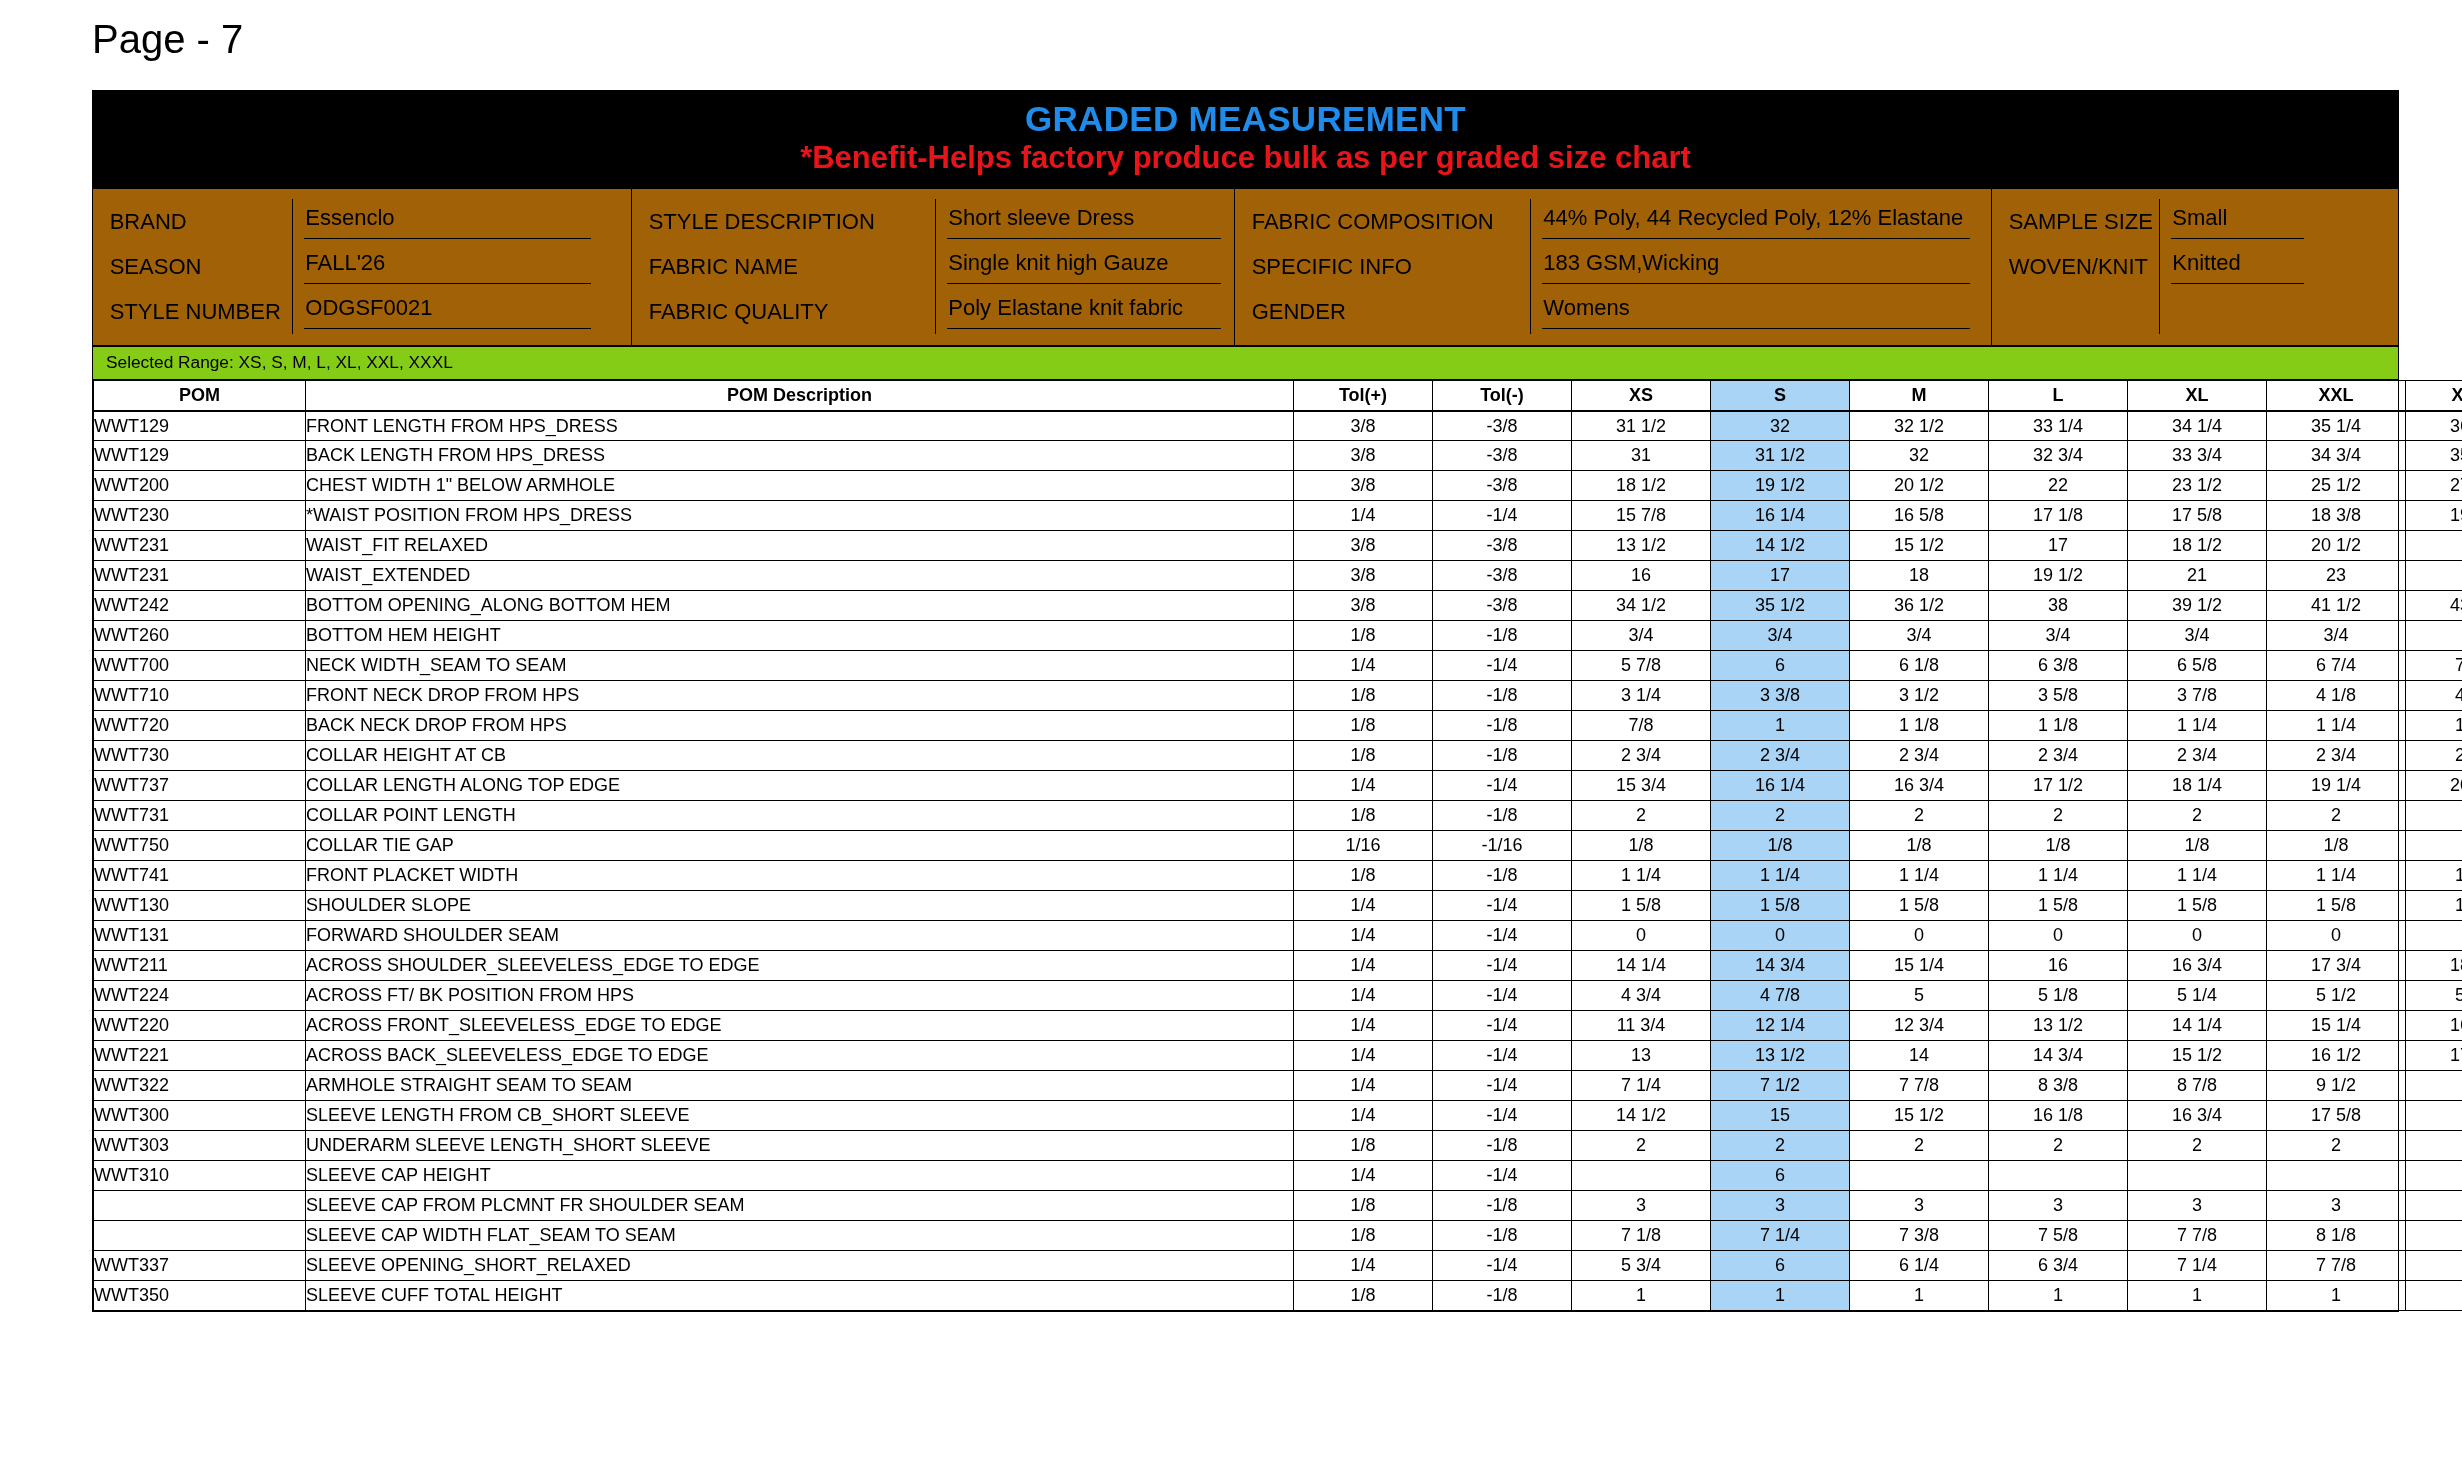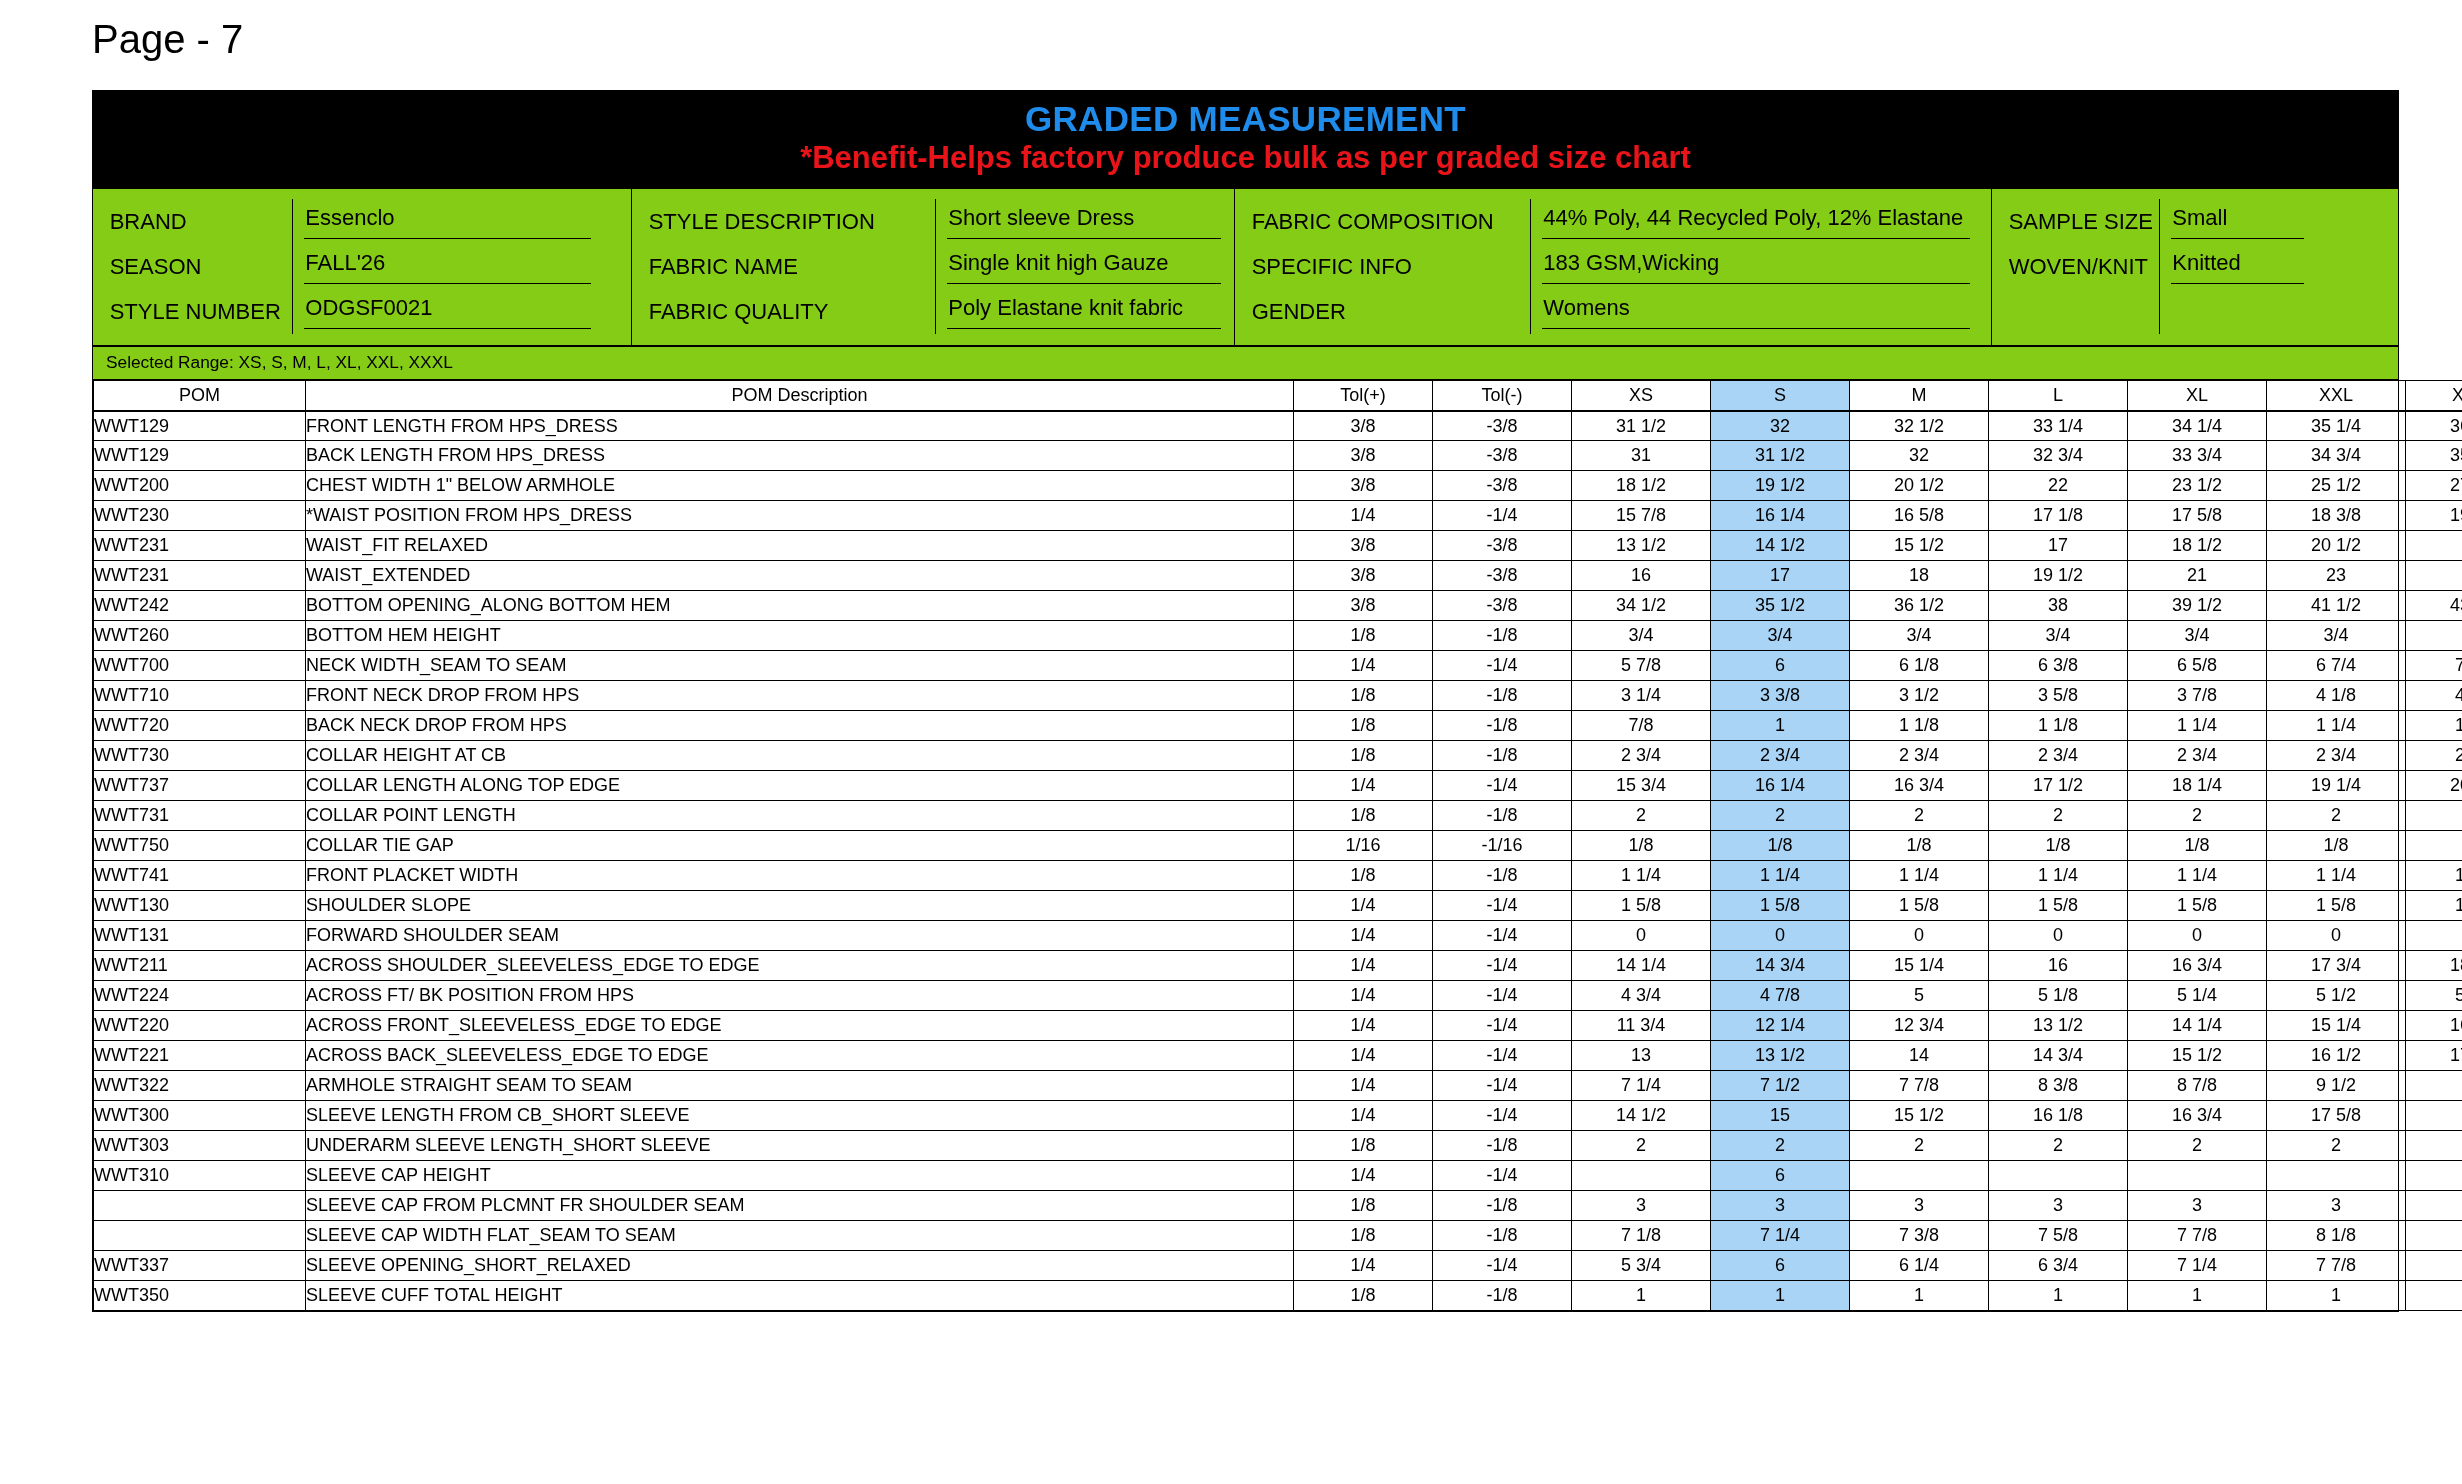--- a/index.html
+++ b/index.html
@@ -61,21 +61,21 @@
     font-size: 31px;
     font-weight: bold;
     line-height: 1.12;
     margin-top: 3.2px;
   }
 
   
   .info-strip {
     display: flex;
     border-bottom: 2.6px solid #000;
-    background: #84cc16;
+    background: #a16207;
   }
   .info-block {
     display: flex;
     border-right: 1.3px solid #000;
     padding: 10.3px 0 10.3px 0;
     box-sizing: border-box;
   }
   .info-block:last-child { border-right: none; }
   .blk-1 { width: 539px; }
   .blk-2 { width: 603px; gap: 40px; }
@@ -139,21 +139,21 @@
   }
   table.meas th, table.meas td {
     border: 1.3px solid #000;
     height: 30px;
     padding: 0;
     box-sizing: border-box;
     overflow: hidden;
     white-space: nowrap;
   }
   table.meas th {
-    font-weight: normal;
+    font-weight: bold;
     text-align: center;
   }
   th.c-pom, td.c-pom { width: 212px; text-align: left; padding-left: 10.3px; }
   th.c-desc, td.c-desc { width: 988px; text-align: left; padding-left: 10.3px; }
   th.c-num, td.c-num { width: 139px; text-align: center; }
 
   th.c-pom, th.c-desc { text-align: left; }
 
   tr.hdr th { border-bottom: 2.6px solid #000; border-top: 1.9px solid #000; }
   tr.hdr th.sel { background: #a9d4f5; }

